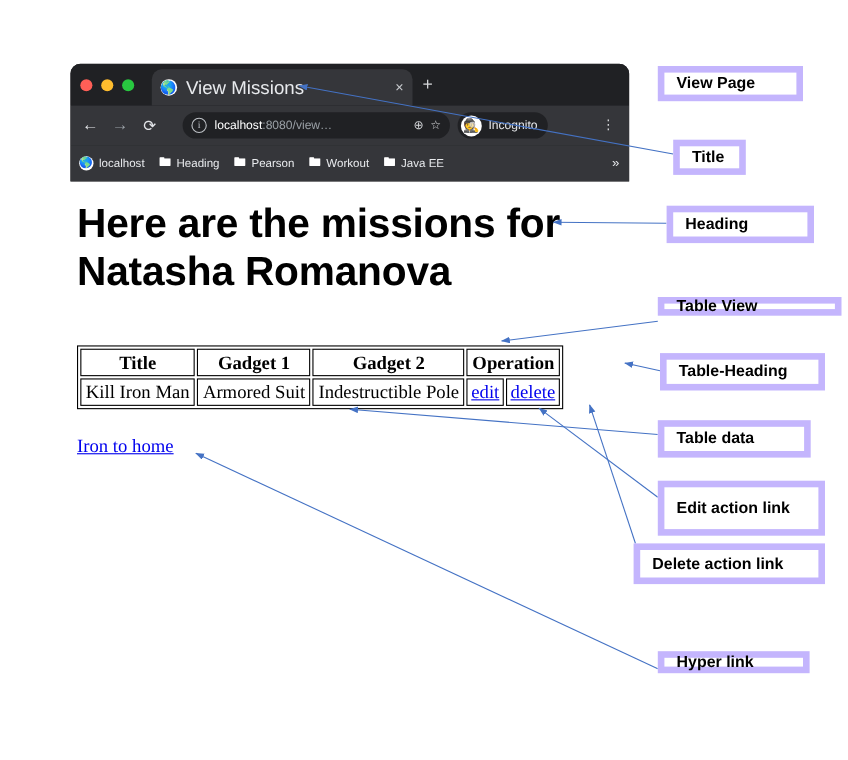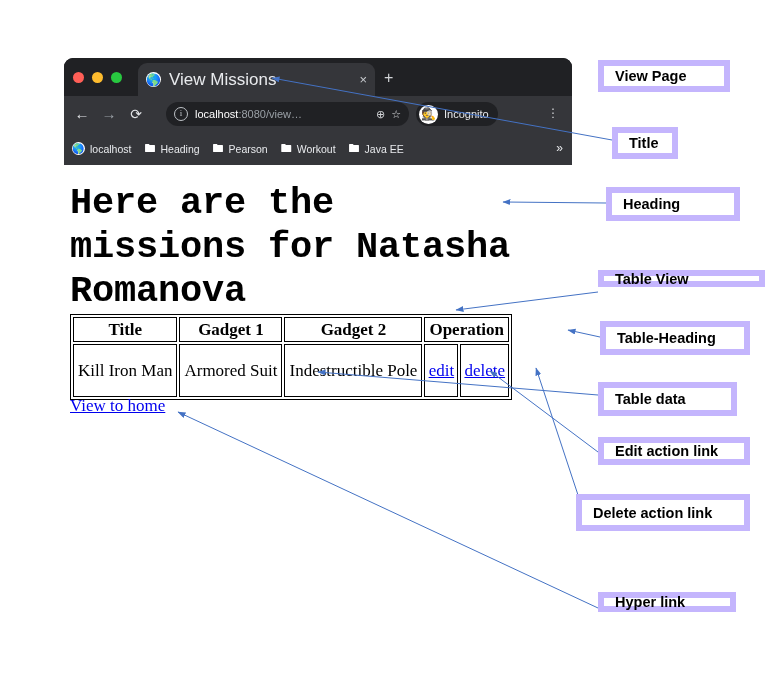--- a/index.html
+++ b/index.html
@@ -258,21 +258,21 @@
     height: 270px;
     background: #ffffff;
     z-index: 2;
   }
   .page-h1 {
     position: absolute;
     left: 6px;
     top: 16px;
     width: 460px;
     margin: 0;
-    font-family: Liberation Mono, monospace;
+    font-family: Liberation Sans, sans-serif;
     font-weight: bold;
     font-size: 37px;
     line-height: 44px;
     color: #000000;
     letter-spacing: -0.2px;
   }
   .mission-table {
     position: absolute;
     left: 6px;
     top: 149px;
@@ -292,22 +292,22 @@
     white-space: nowrap;
   }
   .mission-table th {
     font-weight: bold;
     text-align: center;
   }
   .mission-table td {
     text-align: left;
   }
   .mission-table td.op {
-    text-align: right;
-    padding: 15px 3px;
+    text-align: left;
+    padding: 1px 3px;
   }
   .tbl-link {
     color: #0000ee;
     text-decoration: underline;
   }
   .back-link {
     position: absolute;
     left: 6px;
     top: 231px;
     font-family: "Liberation Serif", serif;
@@ -435,21 +435,21 @@
           <td class="op">
             <a class="tbl-link" href="#">edit</a>
           </td>
           <td class="op">
             <a class="tbl-link" href="#">delete</a>
           </td>
         </tr>
       </tbody>
     </table>
 
-    <a class="back-link" href="#">View to home</a>
+    <a class="back-link" href="#">Iron to home</a>
   </div>
 
   <svg id="connectors" viewBox="0 0 771 691" xmlns="http://www.w3.org/2000/svg">
     <defs>
       <marker id="ah" markerWidth="9" markerHeight="9" refX="7.5" refY="3" orient="auto" markerUnits="strokeWidth">
         <path d="M0,0 L8,3 L0,6 z" fill="#4472C4"></path>
       </marker>
     </defs>
 
     <path d="M612,140 L272,78" stroke="#4472C4" stroke-width="1" fill="none" marker-end="url(#ah)"></path>
@@ -480,21 +480,21 @@
   </div>
   <div class="callout" style="left:598px; top:270px; width:167px; height:17px;">
     <span>Table View</span>
   </div>
   <div class="callout" style="left:600px; top:321px; width:150px; height:34px;">
     <span>Table-Heading</span>
   </div>
   <div class="callout" style="left:598px; top:382px; width:139px; height:34px;">
     <span>Table data</span>
   </div>
-  <div class="callout" style="left:598px; top:437px; width:152px; height:28px;">
+  <div class="callout" style="left:598px; top:437px; width:152px; height:50px;">
     <span>Edit action link</span>
   </div>
   <div class="callout" style="left:576px; top:494px; width:174px; height:37px;">
     <span>Delete action link</span>
   </div>
   <div class="callout" style="left:598px; top:592px; width:138px; height:20px;">
     <span>Hyper link</span>
   </div>
 
 </div>

